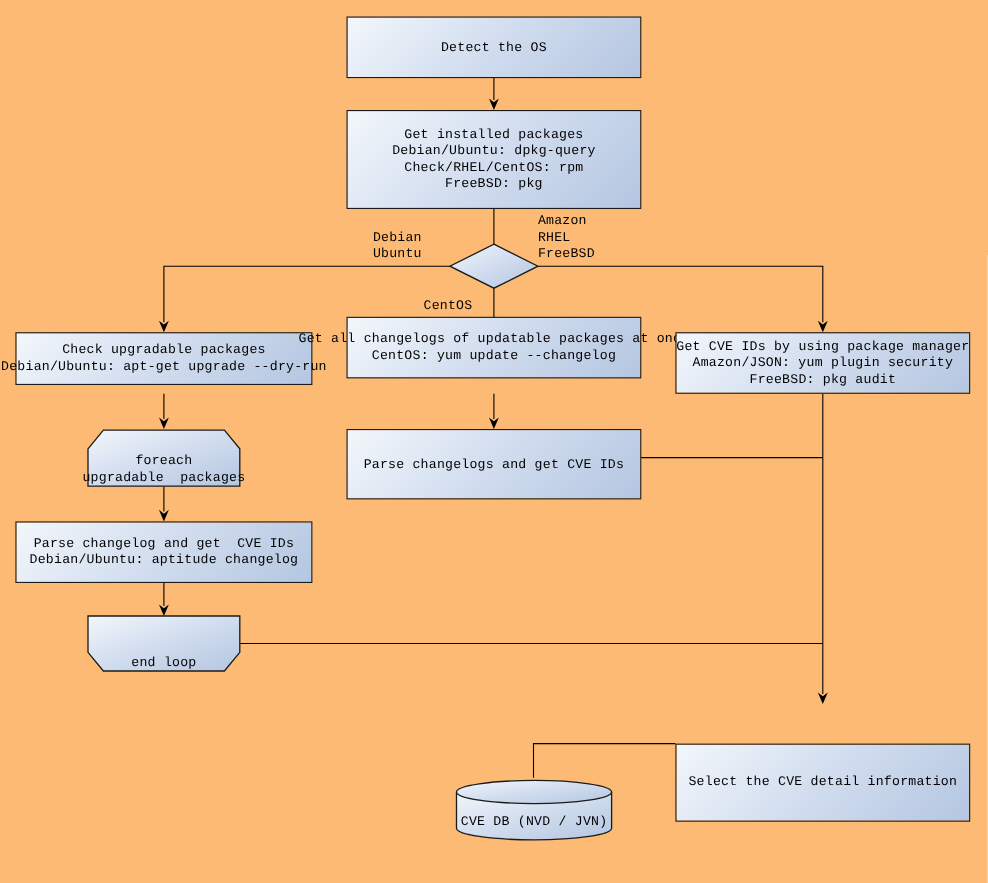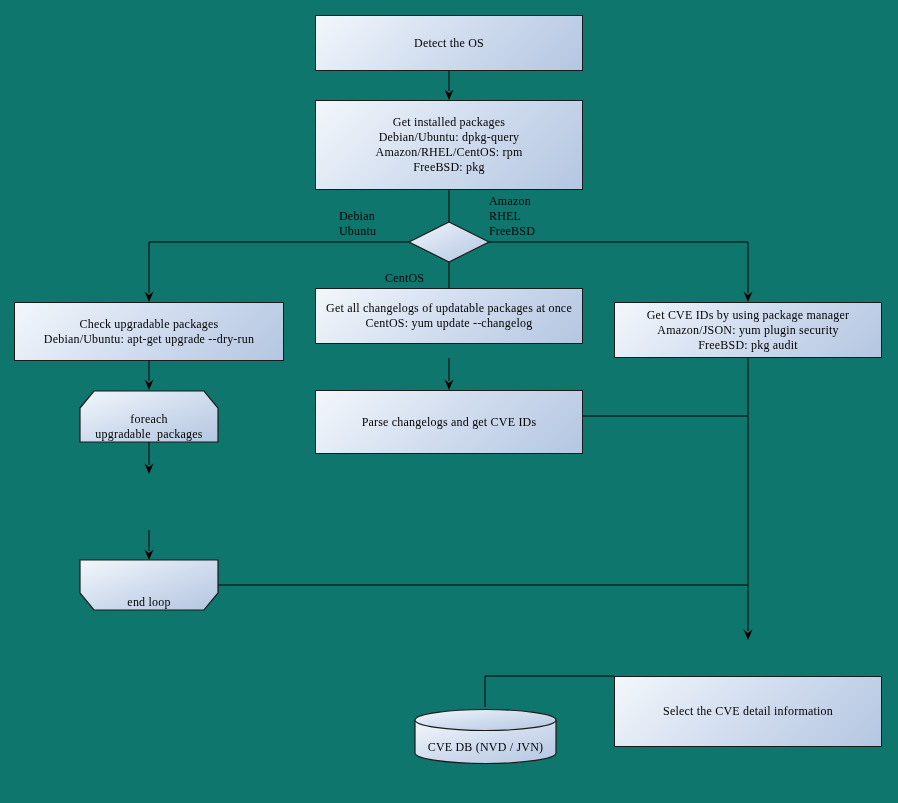--- a/index.html
+++ b/index.html
@@ -1,20 +1,20 @@
 <!DOCTYPE html>
 <html><head>
 <meta charset="utf-8">
 <style>
   html,body{margin:0;padding:0;background:#ffffff;}
   #canvas{
     position:relative;
     width:898px;height:803px;
-    background:#0f766e;
-    font-family:Liberation Serif, serif;
+    background:#fdba74;
+    font-family:Liberation Mono, monospace;
     font-size:12px;
     letter-spacing:0.2px;
     color:#000;
     overflow:hidden;
   }
   #connector-layer{position:absolute;left:0;top:0;z-index:1;}
   .node{
     position:absolute;z-index:2;
     display:flex;align-items:center;justify-content:center;
     text-align:center;
@@ -85,44 +85,48 @@
     <ellipse cx="485.5" cy="720" rx="70.5" ry="10.5" fill="url(#nodeGrad)" stroke="#1b1b1b" stroke-width="1.2"></ellipse>
   </svg>
 
   <div class="node rect" style="left:315px;top:15px;width:268px;height:56px">
     <div class="label">Detect the OS</div>
   </div>
 
   <div class="node rect" style="left:315px;top:100px;width:268px;height:90px">
     <div class="label">Get installed packages
 Debian/Ubuntu: dpkg-query
-Amazon/RHEL/CentOS: rpm
+Check/RHEL/CentOS: rpm
 FreeBSD: pkg</div>
   </div>
 
-  <div class="node rect" style="left:14px;top:302px;width:270px;height:59px">
+  <div class="node rect" style="left:14px;top:302px;width:270px;height:48px">
     <div class="label">Check upgradable packages
 Debian/Ubuntu: apt-get upgrade --dry-run</div>
   </div>
 
   <div class="node rect" style="left:315px;top:288px;width:268px;height:56px">
     <div class="label">Get all changelogs of updatable packages at once
 CentOS: yum update --changelog</div>
   </div>
 
   <div class="node rect" style="left:614px;top:302px;width:268px;height:56px">
     <div class="label">Get CVE IDs by using package manager
 Amazon/JSON: yum plugin security
 FreeBSD: pkg audit</div>
   </div>
 
   <div class="node rect" style="left:315px;top:390px;width:268px;height:64px">
     <div class="label">Parse changelogs and get CVE IDs</div>
   </div>
 
+  <div class="node rect" style="left:14px;top:474px;width:270px;height:56px">
+    <div class="label">Parse changelog and get  CVE IDs
+Debian/Ubuntu: aptitude changelog</div>
+  </div>
 
   <div class="node rect" style="left:614px;top:676px;width:268px;height:71px">
     <div class="label">Select the CVE detail information</div>
   </div>
 
 
   <div class="node shape-label" style="left:80px;top:391px;width:138px;height:51px">
     <div class="label">foreach
 upgradable  packages</div>
   </div>

